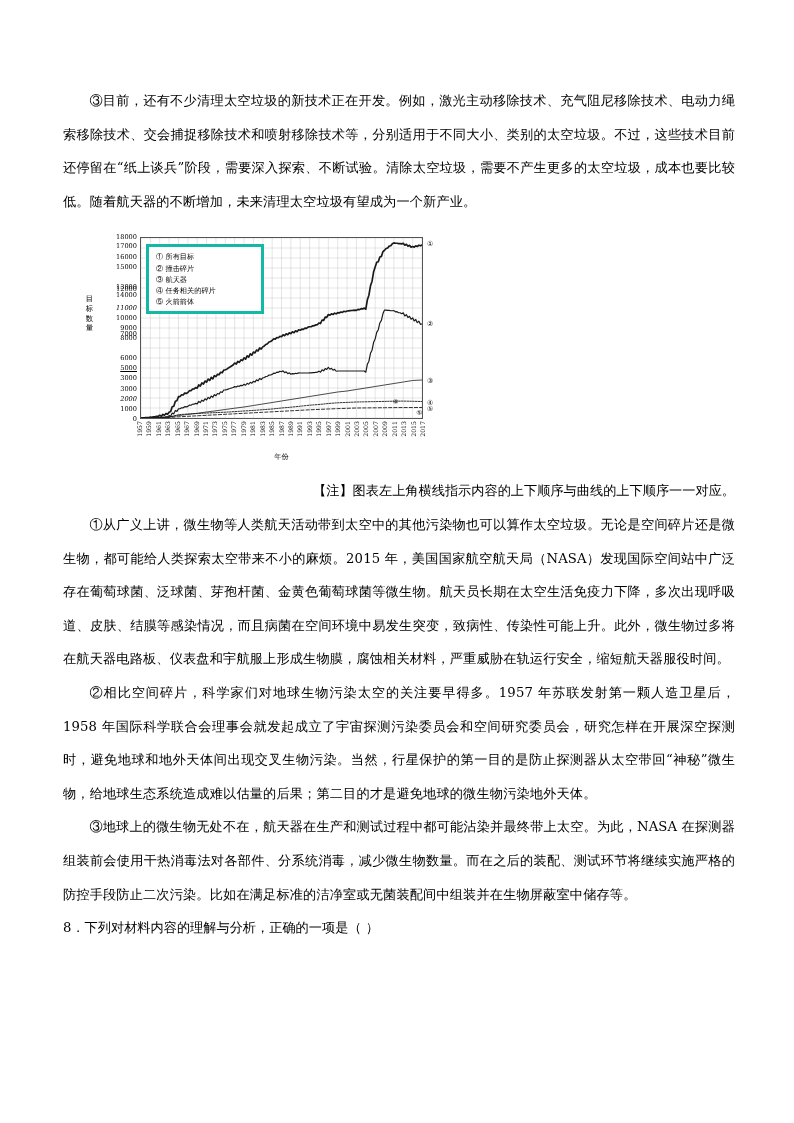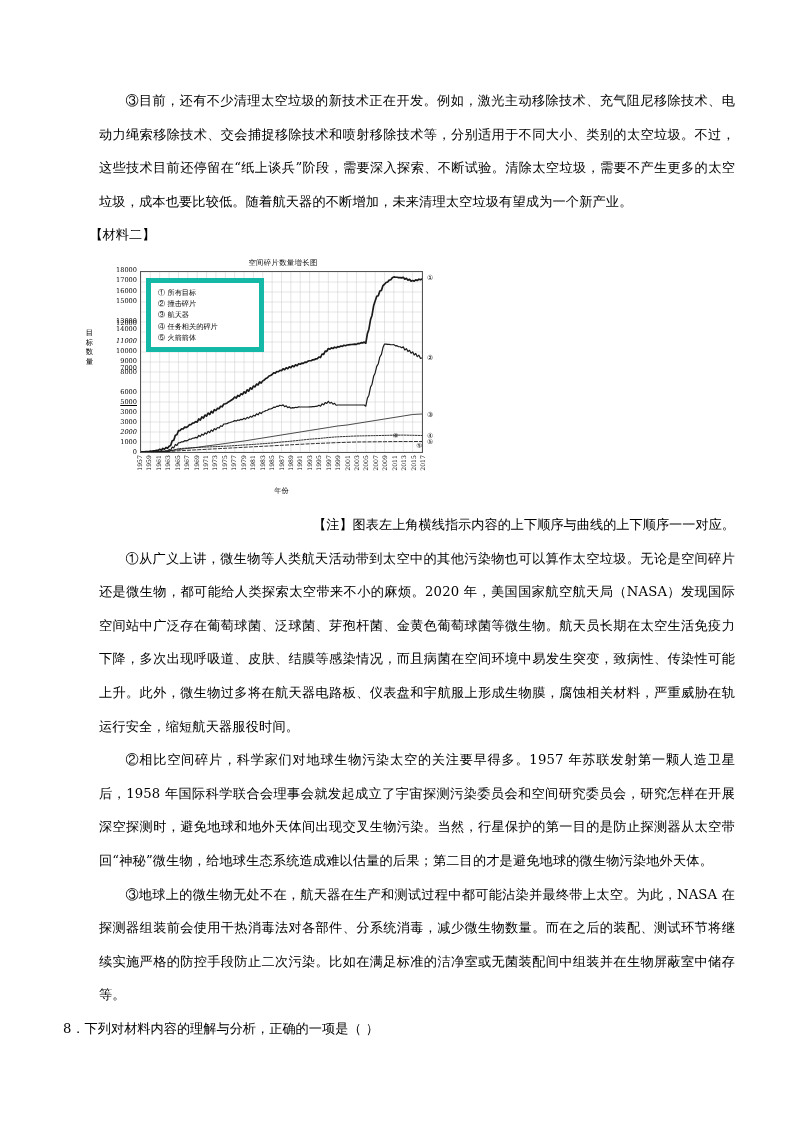--- a/index.html
+++ b/index.html
@@ -30,21 +30,21 @@
     width: 672px;
   }
   p.para {
     margin: 0 0 0 0;
     font-size: 13.2px;
     line-height: 33.6px;
     text-align: justify;
     text-justify: inter-ideograph;
     letter-spacing: 0.15px;
   }
-  p.indent { text-indent: 2em; margin-left: 36px; }
+  p.indent { text-indent: 2em; }
   .blockhead {
     margin: 0;
     font-size: 13.2px;
     line-height: 33.6px;
     text-indent: 2em;
     font-weight: normal;
   }
   .note {
     margin: 0;
     font-size: 13.2px;
@@ -142,21 +142,21 @@
     top: 228px;
     width: 283px;
     text-align: center;
     font-size: 7.2px;
   }
   .legend {
     position: absolute;
     left: 63px;
     top: 20px;
     width: 118px;
-    border: 5px solid #14b8a6;
+    border: 3px solid #14b8a6;
     background: #fff;
     padding: 4px 5px 4px 7px;
     box-sizing: border-box;
   }
   .legend div {
     font-size: 7.2px;
     line-height: 11.2px;
     white-space: nowrap;
     color: #000;
   }
@@ -180,26 +180,24 @@
   }
 </style>
 </head>
 <body>
 
 <div class="page">
   <div class="content">
 
     <p class="para indent">③目前，还有不少清理太空垃圾的新技术正在开发。例如，激光主动移除技术、充气阻尼移除技术、电动力绳索移除技术、交会捕捉移除技术和喷射移除技术等，分别适用于不同大小、类别的太空垃圾。不过，这些技术目前还停留在“纸上谈兵”阶段，需要深入探索、不断试验。清除太空垃圾，需要不产生更多的太空垃圾，成本也要比较低。随着航天器的不断增加，未来清理太空垃圾有望成为一个新产业。</p>
 
-    <p class="blockhead">【材料二】</p>
 
     <div class="figure-wrap">
       <div class="chart">
 
-        <div class="chart-title">空间碎片数量增长图</div>
 
         <div class="yaxis-title">
           <span>目标数量</span>
         </div>
 
         <div class="ylabels" id="ylabels">
             <span style="top: 183.5px;">0</span>
             <span style="top: 173.389px;">1000</span>
             <span style="top: 163.278px; font-style: italic;">2000</span>
             <span style="top: 153.167px;">3000</span>
@@ -332,20 +330,20 @@
             <span style="top: 139.578px;">③</span>
             <span style="top: 161.317px;">④</span>
             <span style="top: 167.383px;">⑤</span>
           </div>
       </div>
     </div>
 
     <p class="note">【注】图表左上角横线指示内容的上下顺序与曲线的上下顺序一一对应。</p>
 
 
-    <p class="para indent">①从广义上讲，微生物等人类航天活动带到太空中的其他污染物也可以算作太空垃圾。无论是空间碎片还是微生物，都可能给人类探索太空带来不小的麻烦。2020 年，美国国家航空航天局（NASA）发现国际空间站中广泛存在葡萄球菌、泛球菌、芽孢杆菌、金黄色葡萄球菌等微生物。航天员长期在太空生活免疫力下降，多次出现呼吸道、皮肤、结膜等感染情况，而且病菌在空间环境中易发生突变，致病性、传染性可能上升。此外，微生物过多将在航天器电路板、仪表盘和宇航服上形成生物膜，腐蚀相关材料，严重威胁在轨运行安全，缩短航天器服役时间。</p>
+    <p class="para indent">①从广义上讲，微生物等人类航天活动带到太空中的其他污染物也可以算作太空垃圾。无论是空间碎片还是微生物，都可能给人类探索太空带来不小的麻烦。2015 年，美国国家航空航天局（NASA）发现国际空间站中广泛存在葡萄球菌、泛球菌、芽孢杆菌、金黄色葡萄球菌等微生物。航天员长期在太空生活免疫力下降，多次出现呼吸道、皮肤、结膜等感染情况，而且病菌在空间环境中易发生突变，致病性、传染性可能上升。此外，微生物过多将在航天器电路板、仪表盘和宇航服上形成生物膜，腐蚀相关材料，严重威胁在轨运行安全，缩短航天器服役时间。</p>
     <p class="para indent">②相比空间碎片，科学家们对地球生物污染太空的关注要早得多。1957 年苏联发射第一颗人造卫星后，1958 年国际科学联合会理事会就发起成立了宇宙探测污染委员会和空间研究委员会，研究怎样在开展深空探测时，避免地球和地外天体间出现交叉生物污染。当然，行星保护的第一目的是防止探测器从太空带回“神秘”微生物，给地球生态系统造成难以估量的后果；第二目的才是避免地球的微生物污染地外天体。</p>
     <p class="para indent">③地球上的微生物无处不在，航天器在生产和测试过程中都可能沾染并最终带上太空。为此，NASA 在探测器组装前会使用干热消毒法对各部件、分系统消毒，减少微生物数量。而在之后的装配、测试环节将继续实施严格的防控手段防止二次污染。比如在满足标准的洁净室或无菌装配间中组装并在生物屏蔽室中储存等。</p>
 
     <p class="question">8．下列对材料内容的理解与分析，正确的一项是（    ）</p>
 
   </div>
 </div>
 
 </body></html>

